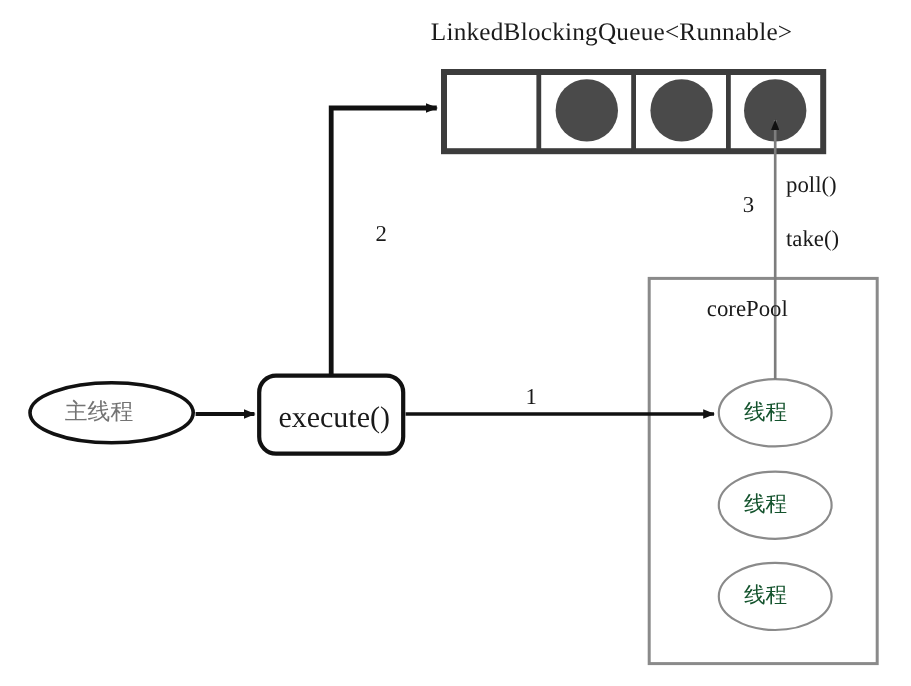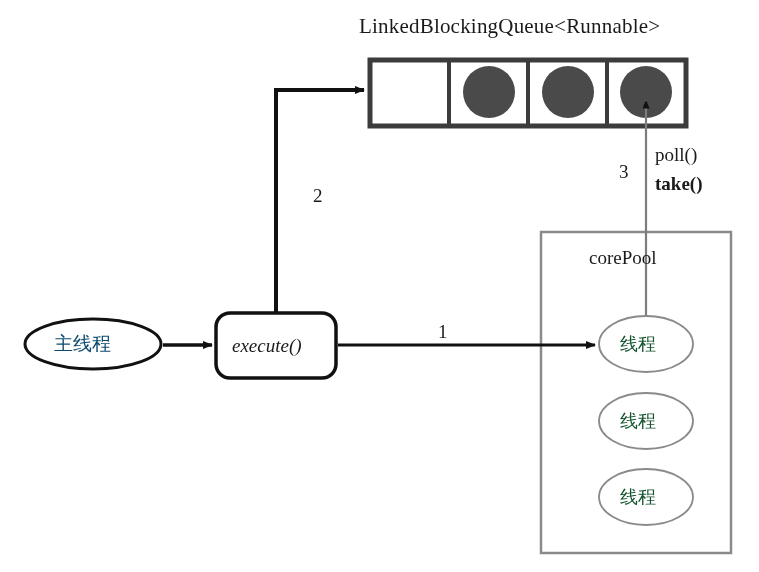--- a/index.html
+++ b/index.html
@@ -29,32 +29,31 @@
     line-height: 1;
   }
   .title-lbl {
     font-size: 21px;
     letter-spacing: 0.2px;
   }
   .corepool-lbl {
     font-size: 19px;
   }
   .execute-lbl {
-    font-size: 19px;
-    font-style: italic;
+    font-size: 25px;
   }
   .thread-lbl {
     font-size: 18px;
     font-family: "DejaVu Sans", sans-serif;
     color: #14532d;
   }
   .mainthread-lbl {
     font-size: 19px;
     font-family: "DejaVu Sans", sans-serif;
-    color: #0c4a6e;
+    color: #737373;
   }
   .step-lbl {
     font-size: 19px;
   }
   .method-lbl {
     font-size: 19px;
     text-align: center;
   }
 </style>
 </head>
@@ -114,15 +113,15 @@
   <div class="lbl thread-lbl" style="left:620px; top:488px;">线程</div>
 
   <div class="lbl step-lbl" style="left:313px; top:186px;">2</div>
 
   <div class="lbl step-lbl" style="left:438px; top:322px;">1</div>
 
   <div class="lbl step-lbl" style="left:619px; top:162px;">3</div>
 
   <div class="lbl method-lbl" style="left:655px; top:145px;">poll()</div>
 
-  <div class="lbl method-lbl" style="left:655px; top:174px;font-weight:bold;">take()</div>
+  <div class="lbl method-lbl" style="left:655px; top:190px;">take()</div>
 
 </div>
 
 </body></html>

